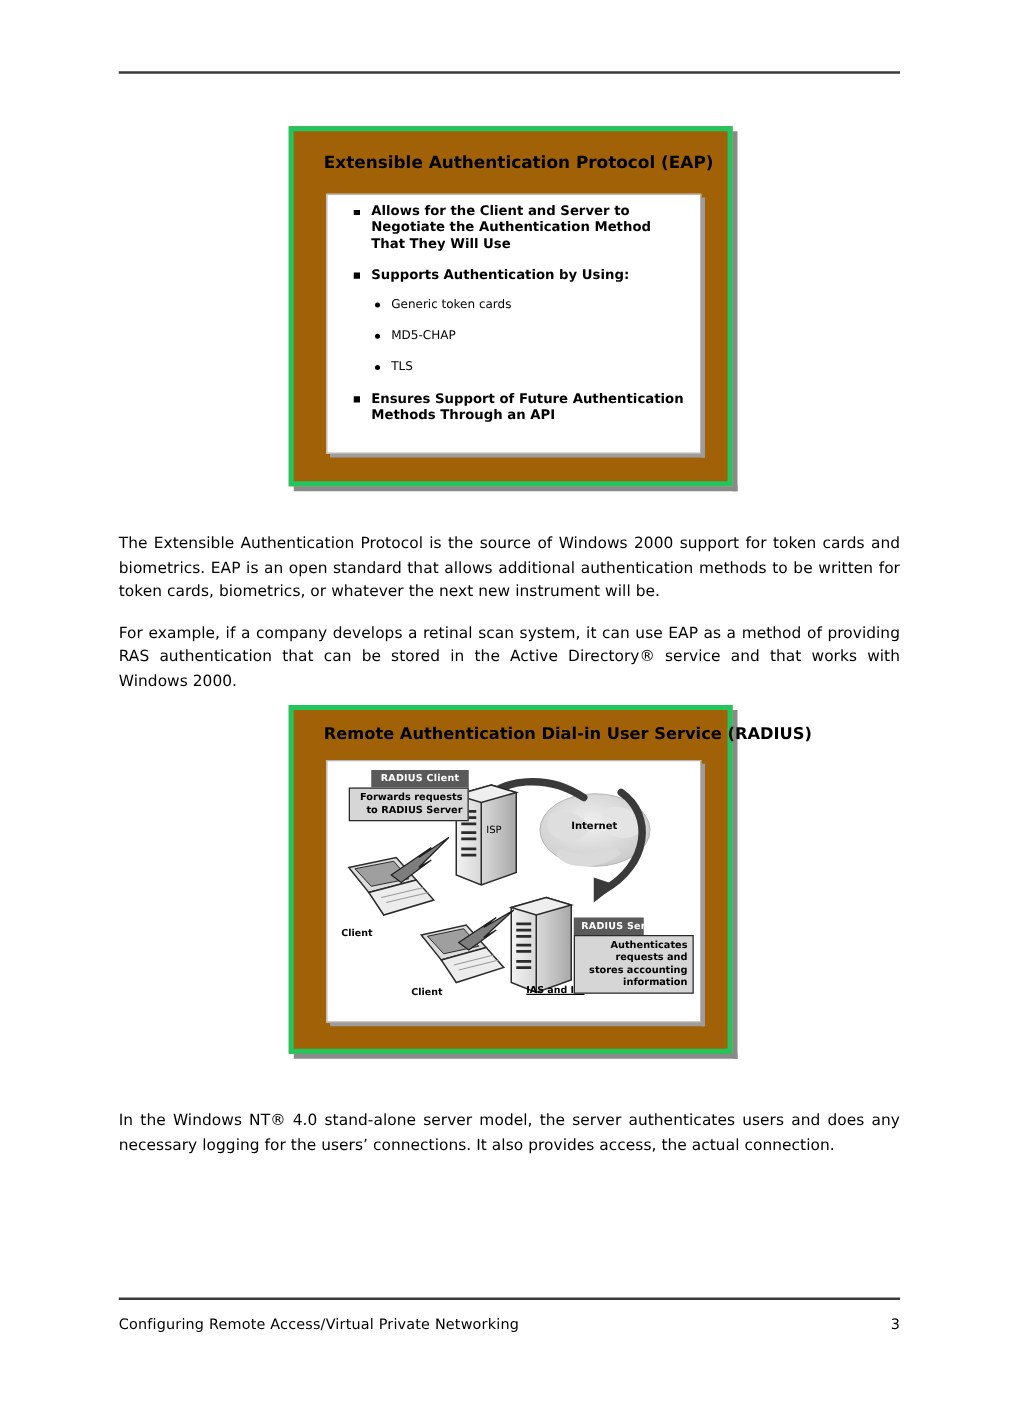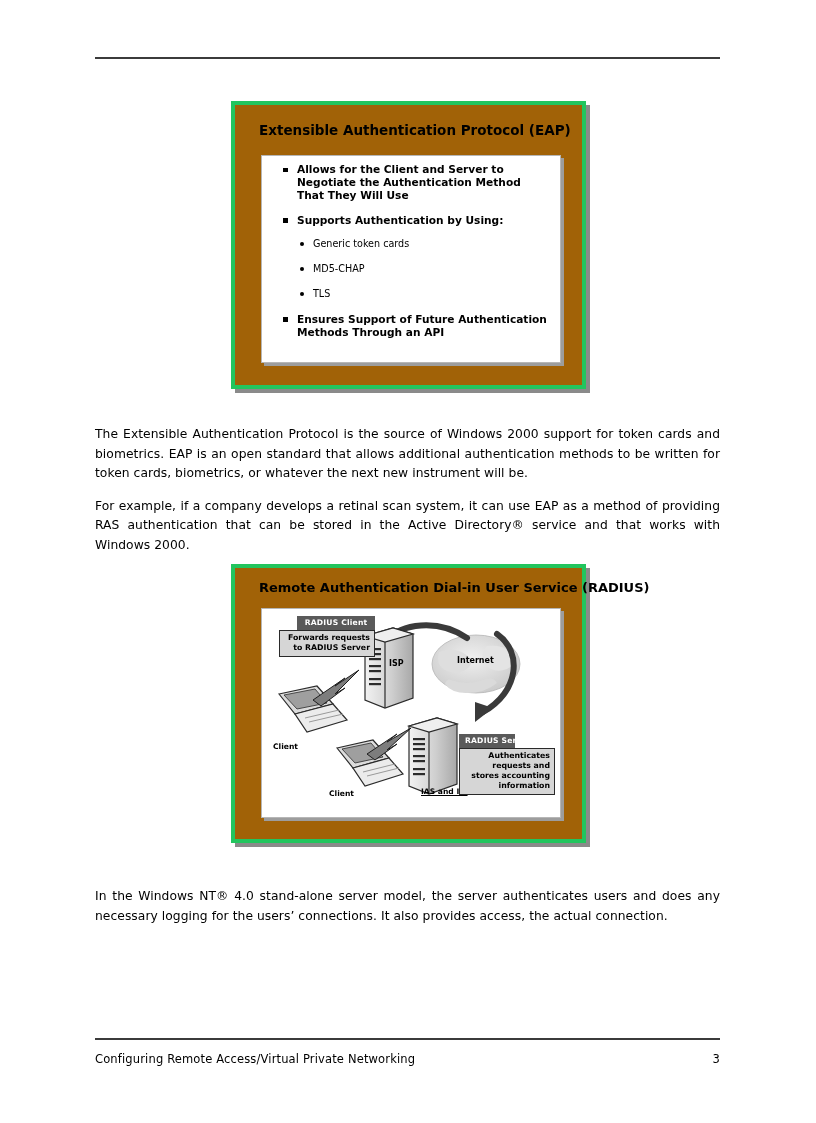--- a/index.html
+++ b/index.html
@@ -199,21 +199,21 @@
     left: 196px; top: 48px;
     font-size: 8px;
     font-weight: bold;
     color: #000;
     z-index: 4;
   }
   .isp-label {
     position: absolute;
     left: 128px; top: 51px;
     font-size: 8px;
-    font-weight: bold;
+    font-weight: normal;
     color: #000;
     z-index: 4;
   }
   svg.art { position: absolute; left: 0; top: 0; width: 300px; height: 210px; }
 </style>
 </head>
 <body>
 
 <div class="page">
 

